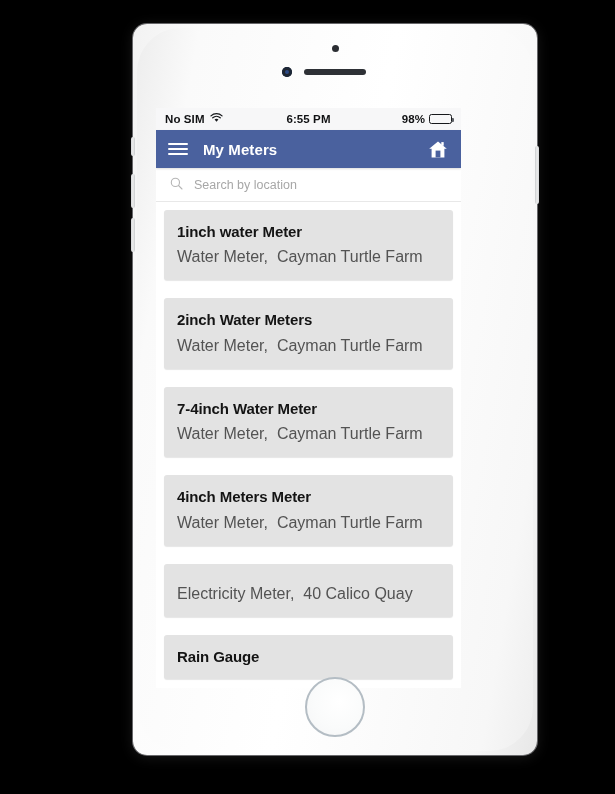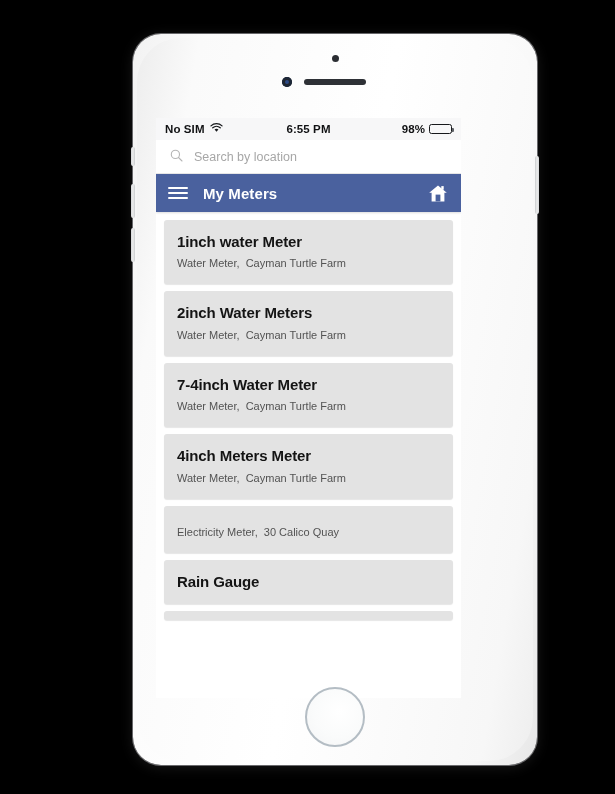--- a/index.html
+++ b/index.html
@@ -19,25 +19,25 @@
   #stage {
     position: relative;
     width: 615px;
     height: 794px;
     background: #000000;
   }
 
   #phone {
     position: absolute;
     left: 133px;
-    top: 34px;
+    top: 24px;
     width: 404px;
     height: 731px;
     background: linear-gradient(100deg, #f2f2f2 0%, #fbfbfb 14%, #ffffff 50%, #f6f6f6 88%, #e7e7e7 100%);
-    border-radius: 28px;
+    border-radius: 14px;
     box-shadow: 0 0 0 1px rgba(180,180,185,0.55),
                 0 2px 14px rgba(255,255,255,0.10);
   }
   #phone-inner-bezel {
     position: absolute;
     left: 4px;
     top: 4px;
     right: 4px;
     bottom: 4px;
     border-radius: 44px;
@@ -248,34 +248,34 @@
     background: #ffffff;
     padding: 8px 8px 0 8px;
     height: 487px;
     box-sizing: border-box;
     overflow: hidden;
   }
   .meter-card {
     background: #e3e3e3;
     border-radius: 3px;
     padding: 13px 13px 14px 13px;
-    margin-bottom: 7px;
+    margin-bottom: 18px;
     box-shadow: 0 1px 1px rgba(0,0,0,0.10);
     cursor: pointer;
   }
   .meter-title {
     font-size: 15px;
     font-weight: bold;
     color: #141414;
     letter-spacing: -0.1px;
     line-height: 1.15;
   }
   .meter-subtitle {
     margin-top: 7px;
-    font-size: 11px;
+    font-size: 16px;
     color: #535353;
     line-height: 1.2;
     white-space: pre;
   }
   .meter-card.partial {
     height: 9px;
     padding: 0;
     margin-bottom: 0;
     overflow: hidden;
   }
@@ -312,65 +312,65 @@
         <div id="status-center">6:55 PM</div>
         <div id="status-right">
           <span>98%</span>
           <span class="battery-shell">
             <span class="battery-fill" id="battery-fill" style="width: 98%;"></span>
             <span class="battery-cap"></span>
           </span>
         </div>
       </div>
 
+      <div id="app-bar">
+        <div id="menu-button">
+          <span></span>
+            <span></span>
+            <span></span>
+        </div>
+        <div id="app-title">My Meters</div>
+        <div id="home-icon-btn">
+          <svg width="20" height="19" viewBox="0 0 20 19">
+            <path d="M10 1.4 L1.2 8.7 h2.4 V17.4 h12.8 V8.7 h2.4 Z" fill="#ffffff"></path>
+            <rect x="13.3" y="2.1" width="2.4" height="3.6" fill="#ffffff"></rect>
+            <rect x="7.6" y="10.6" width="4.8" height="6.8" fill="#4a619e"></rect>
+          </svg>
+        </div>
+      </div>
+
       <div id="search-bar">
         <span id="search-icon">
           <svg width="13" height="13" viewBox="0 0 13 13">
             <circle cx="5.4" cy="5.4" r="4.1" stroke="#b5b5b5" stroke-width="1.1" fill="none"></circle>
             <line x1="8.5" y1="8.5" x2="12" y2="12" stroke="#b5b5b5" stroke-width="1.1" stroke-linecap="round"></line>
           </svg>
         </span>
         <input id="search-input" type="text" placeholder="Search by location" style="">
       </div>
 
-      <div id="app-bar">
-        <div id="menu-button">
-          <span></span>
-            <span></span>
-            <span></span>
-        </div>
-        <div id="app-title">My Meters</div>
-        <div id="home-icon-btn">
-          <svg width="20" height="19" viewBox="0 0 20 19">
-            <path d="M10 1.4 L1.2 8.7 h2.4 V17.4 h12.8 V8.7 h2.4 Z" fill="#ffffff"></path>
-            <rect x="13.3" y="2.1" width="2.4" height="3.6" fill="#ffffff"></rect>
-            <rect x="7.6" y="10.6" width="4.8" height="6.8" fill="#4a619e"></rect>
-          </svg>
-        </div>
-      </div>
-
       <div id="meter-list">
           <div class="meter-card">
             <div class="meter-title">1inch water Meter</div>
             <div class="meter-subtitle">Water Meter,  Cayman Turtle Farm</div>
           </div>
           <div class="meter-card">
             <div class="meter-title">2inch Water Meters</div>
             <div class="meter-subtitle">Water Meter,  Cayman Turtle Farm</div>
           </div>
           <div class="meter-card">
             <div class="meter-title">7-4inch Water Meter</div>
             <div class="meter-subtitle">Water Meter,  Cayman Turtle Farm</div>
           </div>
           <div class="meter-card">
             <div class="meter-title">4inch Meters Meter</div>
             <div class="meter-subtitle">Water Meter,  Cayman Turtle Farm</div>
           </div>
           <div class="meter-card">
-            <div class="meter-subtitle">Electricity Meter,  30 Calico Quay</div>
+            <div class="meter-subtitle">Electricity Meter,  40 Calico Quay</div>
           </div>
           <div class="meter-card">
             <div class="meter-title">Rain Gauge</div>
           </div>
           <div class="meter-card partial"></div>
         </div>
 
     </div>
 
     <div id="home-button"></div>

